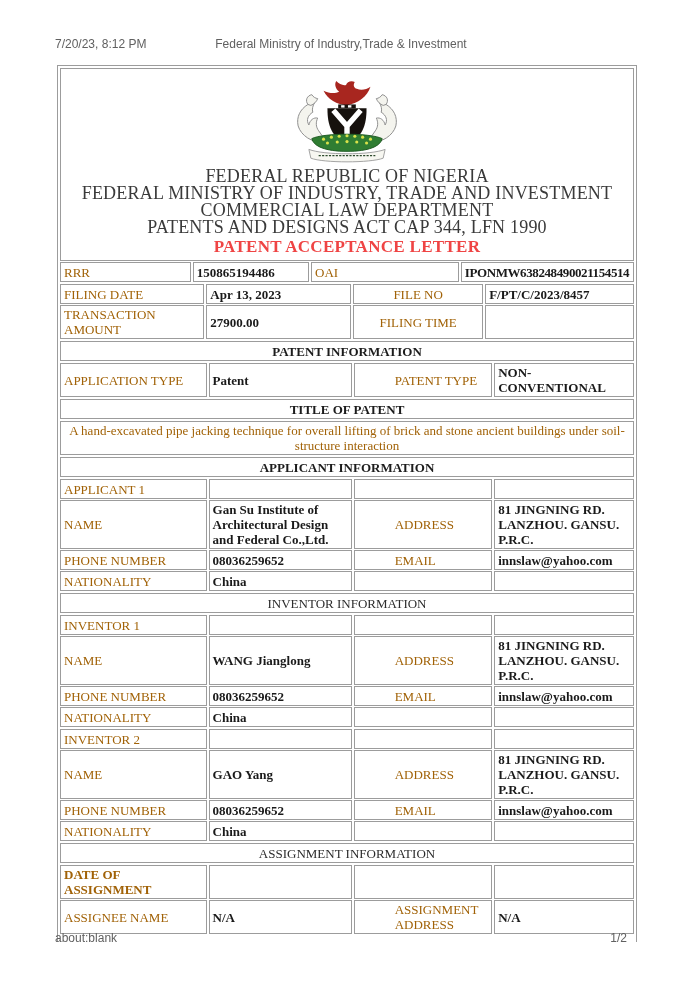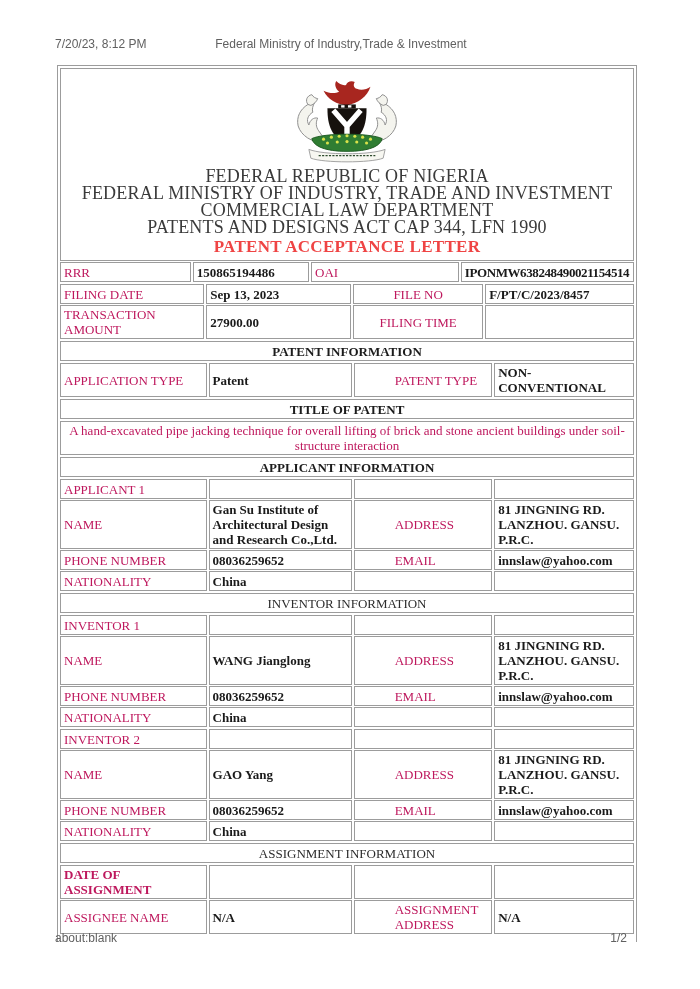--- a/index.html
+++ b/index.html
@@ -36,21 +36,21 @@
   table.t {
     width: 100%; table-layout: fixed;
     border-collapse: separate; border-spacing: 2px 1px;
   }
   table.t td {
     border: 1px solid #9c9c9c;
     font-size: 13px; line-height: 15px;
     padding: 1px 3px; height: 20px;
     vertical-align: middle; overflow: hidden;
   }
-  td.lbl { color: #be185d; }
+  td.lbl { color: #a16207; }
   td.val { font-weight: bold; color: #1a1a1a; }
   td.heading { text-align: center; height: 18px; color: #2c2c2c; }
   td.heading.hb { font-weight: bold; color: #1c1c1c; }
   td.center { text-align: center; }
   .bold { font-weight: bold; color: #1a1a1a; }
   .tight { white-space: nowrap; letter-spacing: -0.4px; }
   .ln { display: block; }
 
   
   .grid-a .c1 { width: 23%; }  .grid-a .c2 { width: 20.5%; } .grid-a .c3 { width: 26%; }   .grid-a .c4 { width: 30.5%; }
@@ -133,21 +133,21 @@
       <td class="lbl c3">OAI</td>
       <td class="val c4 tight">IPONMW638248490021154514</td>
     </tr>
   </tbody>
     </table>
 
   <table class="t grid-b">
     <tbody>
         <tr>
       <td class="lbl c1">FILING DATE</td>
-      <td class="val c2">Sep 13, 2023</td>
+      <td class="val c2">Apr 13, 2023</td>
       <td class="lbl c3">FILE NO</td>
       <td class="val c4">F/PT/C/2023/8457</td>
     </tr>
     <tr>
       <td class="lbl c1">TRANSACTION AMOUNT</td>
       <td class="val c2">27900.00</td>
       <td class="lbl c3">FILING TIME</td>
       <td class="val c4"></td>
     </tr>
   </tbody>
@@ -205,21 +205,21 @@
       <td class="lbl c1">APPLICANT 1</td>
       <td class="c2"></td>
       <td class="c3"></td>
       <td class="c4"></td>
     </tr>
     <tr>
       <td class="lbl c1">NAME</td>
       <td class="val c2">
         <span class="ln">Gan Su Institute of</span>
         <span class="ln">Architectural Design</span>
-        <span class="ln">and Research Co.,Ltd.</span>
+        <span class="ln">and Federal Co.,Ltd.</span>
       </td>
       <td class="lbl c3">ADDRESS</td>
       <td class="val c4">
         <span class="ln">81 JINGNING RD.</span>
         <span class="ln">LANZHOU. GANSU.</span>
         <span class="ln">P.R.C.</span>
       </td>
     </tr>
     <tr>
       <td class="lbl c1">PHONE NUMBER</td>

